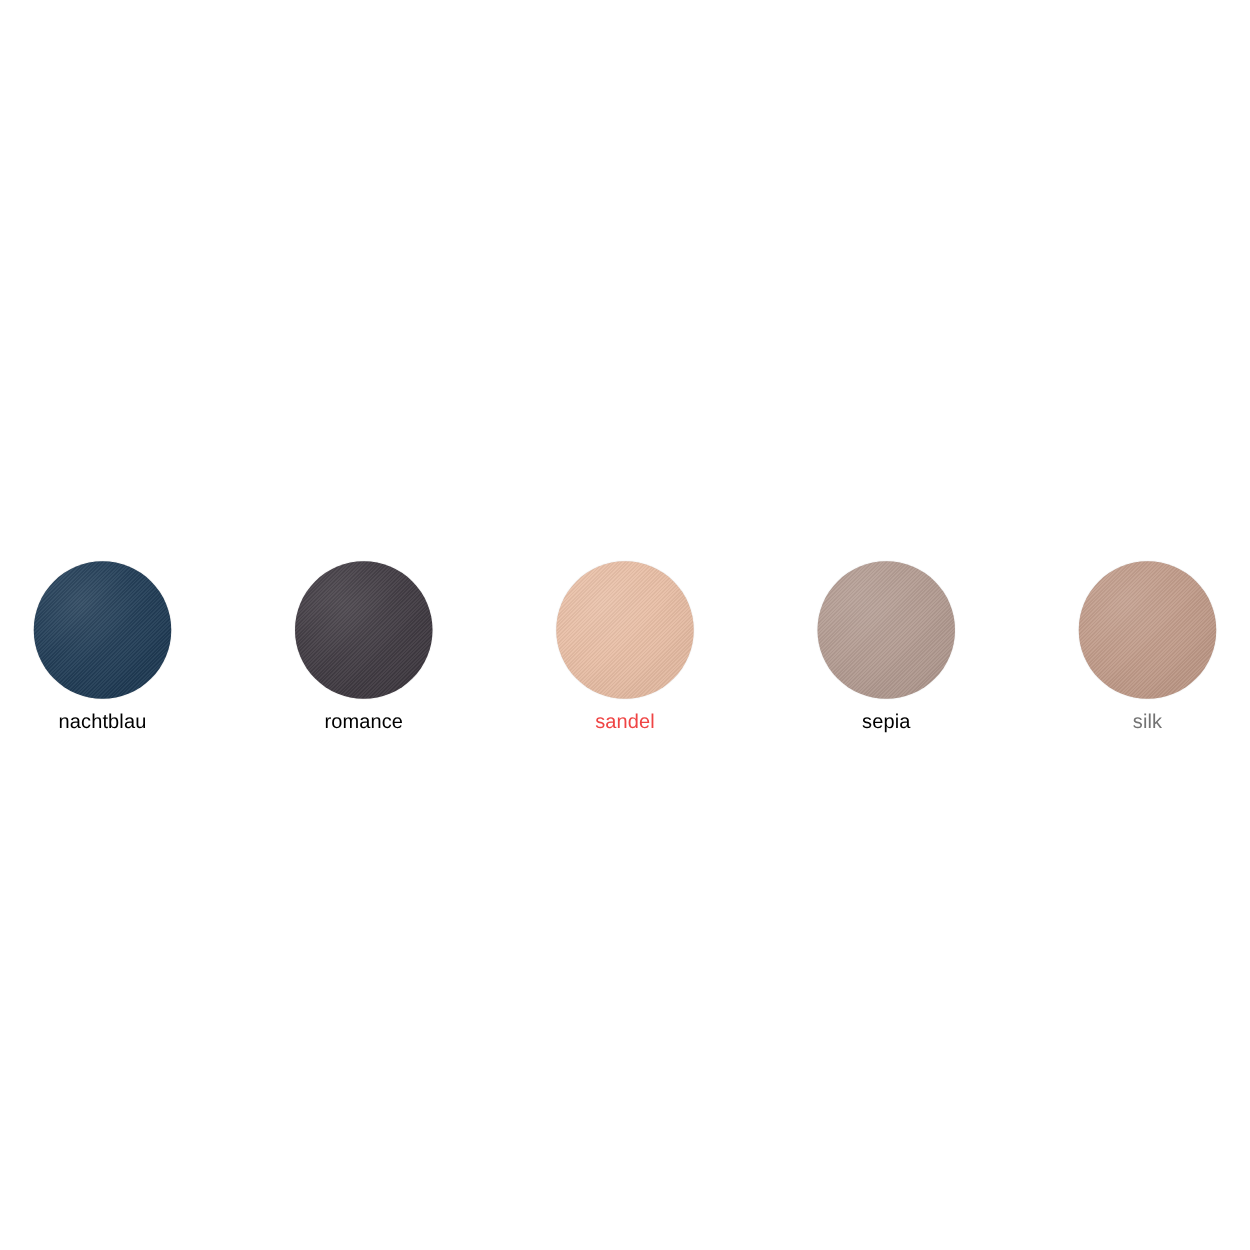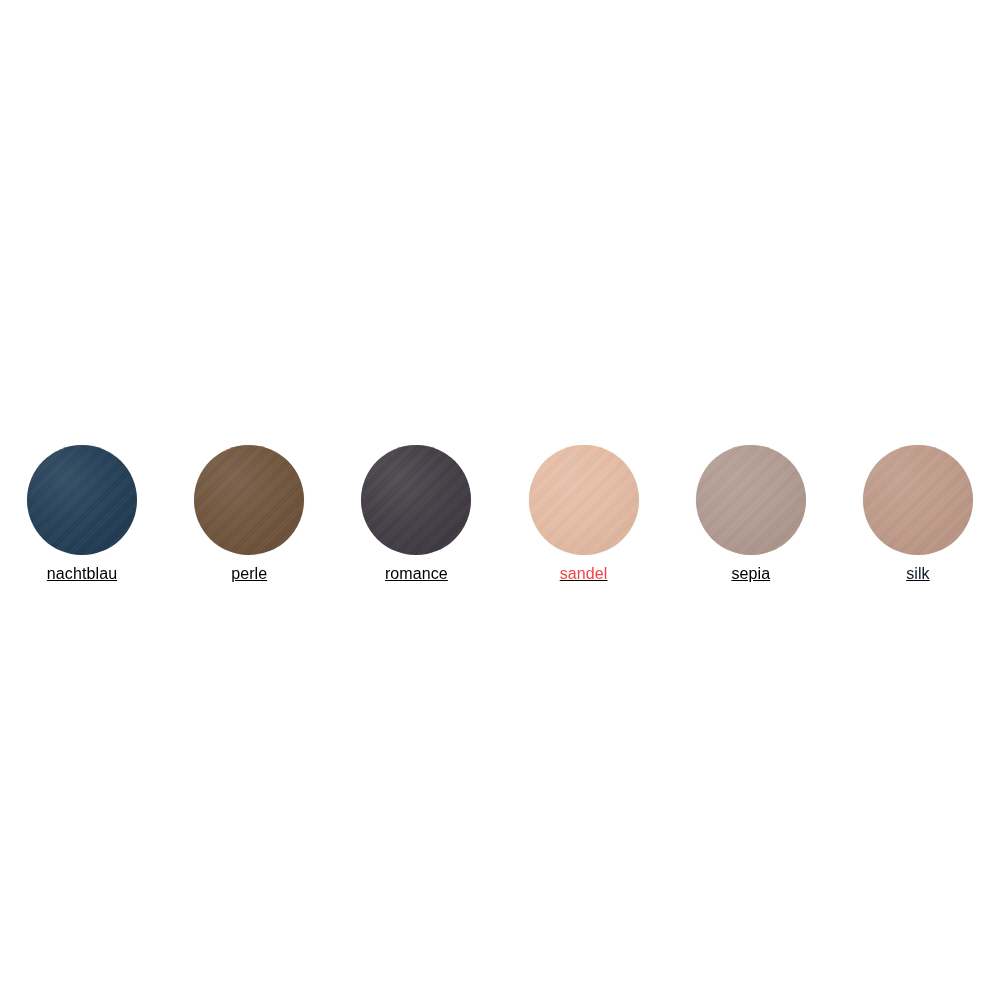--- a/index.html
+++ b/index.html
@@ -26,23 +26,22 @@
 
   
   #swatch-row {
     position: absolute;
     left: 18px;
     top: 445px;
     width: 964px;
     height: 145px;
     display: flex;
     flex-direction: row;
-    align-items: flex-start;
+    align-items: center;
     justify-content: space-between;
-    text-decoration: underline;
   }
 
   .swatch {
     width: 128px;
     display: flex;
     flex-direction: column;
     align-items: center;
   }
 
   .swatch-disc {
@@ -105,40 +104,36 @@
 
 <div id="swatch-board" style="background-color: rgb(255, 255, 255);">
 
   <div id="swatch-row">
 
     <div class="swatch">
       <div class="swatch-disc" style="background-color: rgb(30, 58, 84);"></div>
       <div class="swatch-label" style="color: rgb(0, 0, 0);">nachtblau</div>
     </div>
 
-    <div class="swatch">
-      <div class="swatch-disc" style="background-color: rgb(110, 81, 56);"></div>
-      <div class="swatch-label" style="color: rgb(0, 0, 0);">perle</div>
-    </div>
 
     <div class="swatch">
       <div class="swatch-disc" style="background-color: rgb(62, 56, 64);"></div>
       <div class="swatch-label" style="color: rgb(0, 0, 0);">romance</div>
     </div>
 
     <div class="swatch">
       <div class="swatch-disc" style="background-color: rgb(232, 189, 164);"></div>
       <div class="swatch-label" style="color: #ef4444;">sandel</div>
     </div>
 
 
     <div class="swatch">
       <div class="swatch-disc" style="background-color: rgb(178, 154, 144);"></div>
       <div class="swatch-label" style="color: rgb(0, 0, 0);">sepia</div>
     </div>
 
     <div class="swatch">
       <div class="swatch-disc" style="background-color: rgb(192, 154, 136);"></div>
-      <div class="swatch-label" style="color: #0f172a;">silk</div>
+      <div class="swatch-label" style="color: #737373;">silk</div>
     </div>
 
   </div>
 </div>
 
 </body></html>

